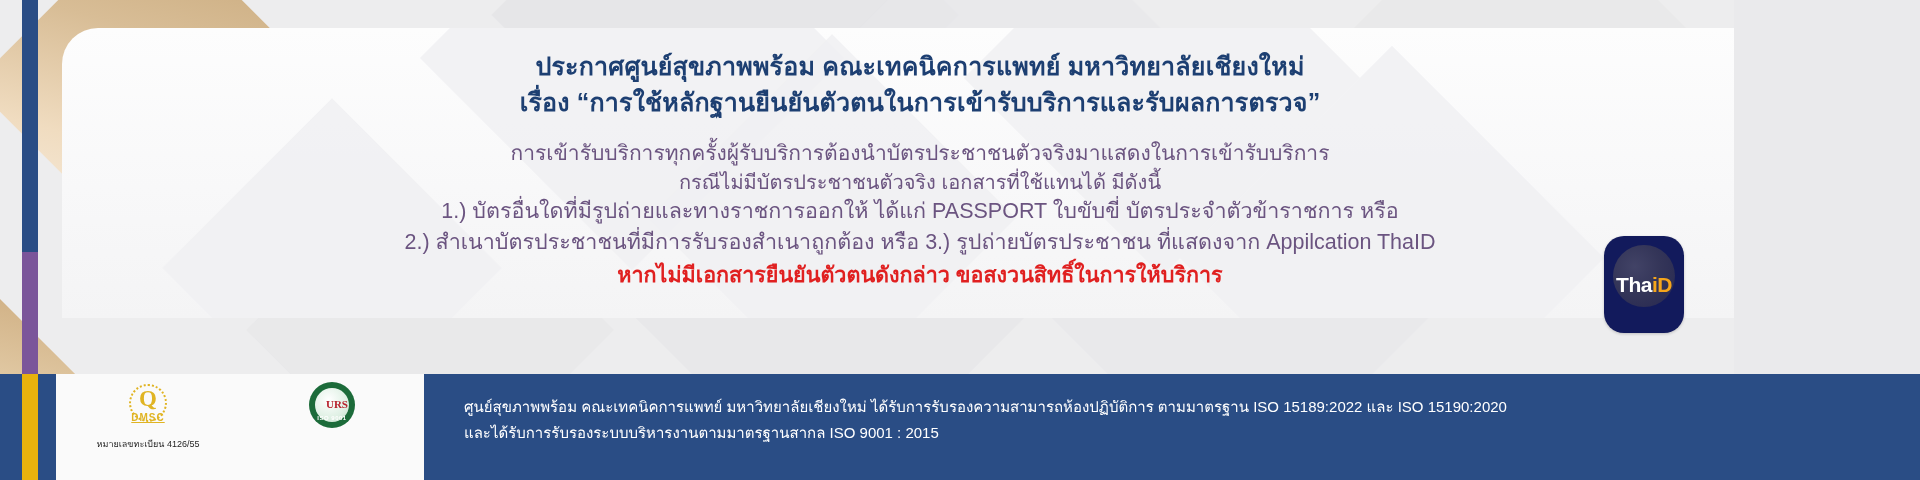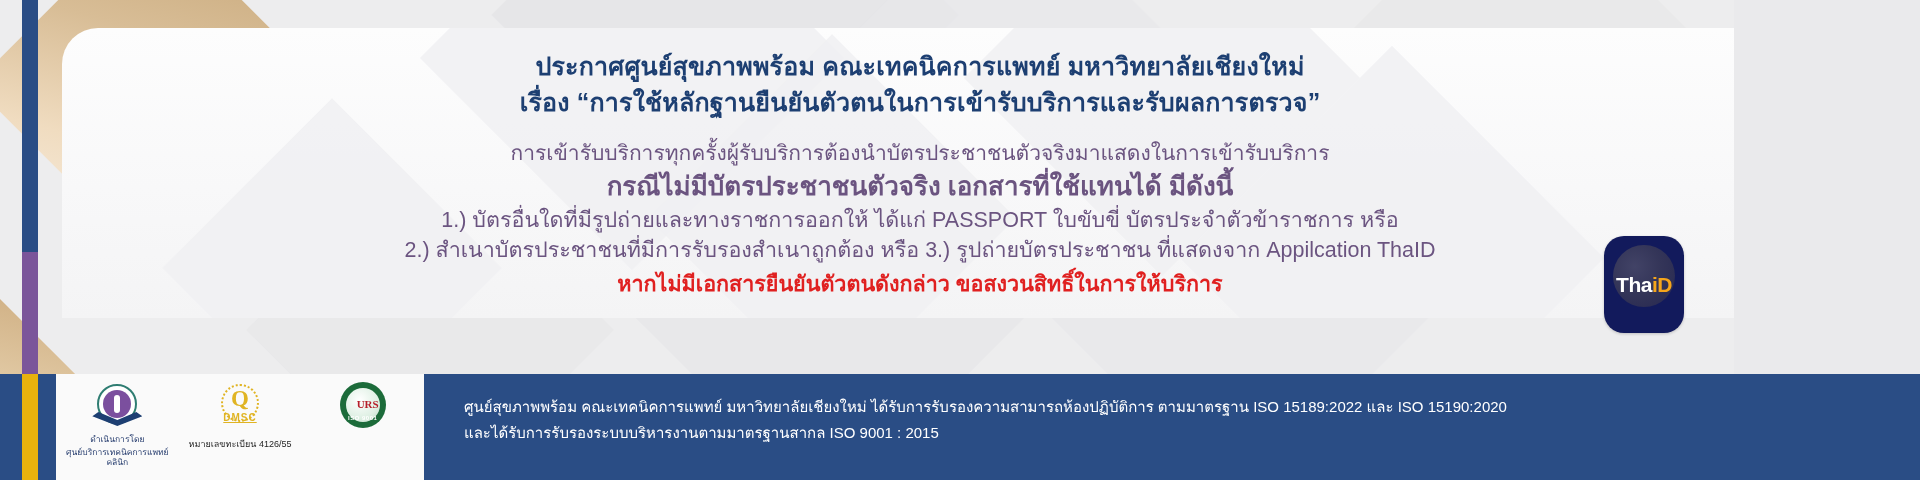--- a/index.html
+++ b/index.html
@@ -61,21 +61,21 @@
   .headline .l1{font-size:25px;display:block;}
   .headline .l2{font-size:25px;display:block;margin-top:3px;}
 
   
   .body-text{
     position:absolute;left:180px;top:138px;width:1480px;
     text-align:center;color:#6b5480;line-height:1.42;
   }
   .body-text .bl{display:block;font-size:21px;}
   .bl.b1{font-size:21px;}
-  .bl.b2{font-size:26px;font-weight:bold;}
+  .bl.b2{font-size:20px;}
   .bl.b3{font-size:21.5px;}
   .bl.b4{font-size:21.5px;}
   .bl.warn{color:#e02020;font-weight:bold;font-size:21.5px;margin-top:3px;}
 
   
   .thaid{
     position:absolute;left:1604px;top:236px;width:80px;height:97px;
     border-radius:20px;background:#121a5c;
     display:flex;align-items:center;justify-content:center;
     box-shadow:0 1px 3px rgba(0,0,0,.2);
@@ -204,30 +204,20 @@
     <div class="txt"><span class="t-w">Tha</span><span class="t-o">iD</span></div>
   </div>
 
   <div class="footer-white"></div>
   <div class="vbar-left-navy"></div>
   <div class="vbar vbar-gold"></div>
   <div class="vbar-right-navy"></div>
 
   <div class="logos">
     <div class="logo-cell">
-      <div class="seal-cmu">
-        <div class="ring"></div>
-          <div class="inner"></div>
-          <div class="fig"></div>
-          <div class="ribbon"></div>
-      </div>
-      <div class="logo-cap">ดำเนินการโดย</div>
-      <div class="logo-cap">ศุนย์บริการเทคนิคการแพทย์คลินิก</div>
-    </div>
-    <div class="logo-cell">
       <div class="seal-dmsc">
         <div class="ocirc"></div>
         <div class="q">Q</div>
         <div class="dm">DMSC</div>
       </div>
       <div class="logo-cap reg">หมายเลขทะเบียน  4126/55</div>
     </div>
     <div class="logo-cell">
       <div class="seal-urs">
         <div class="outer"></div>

